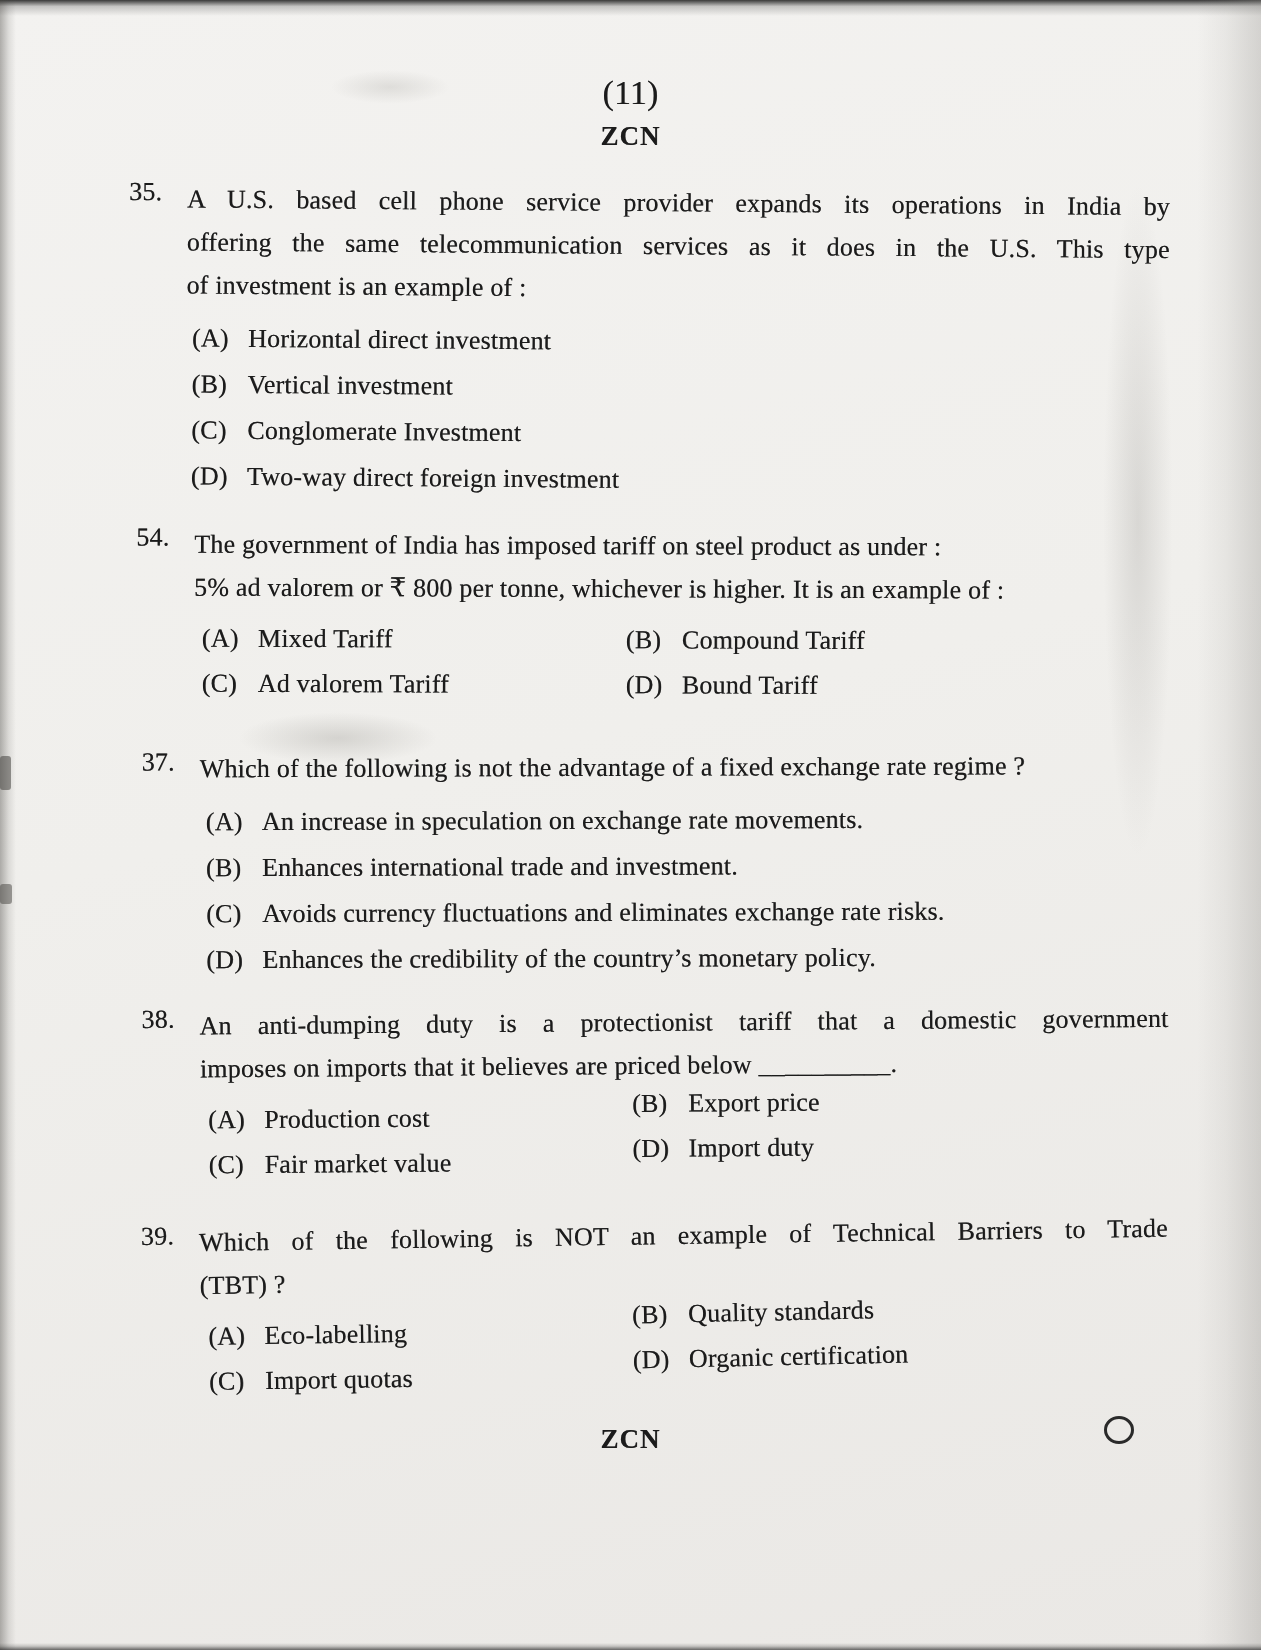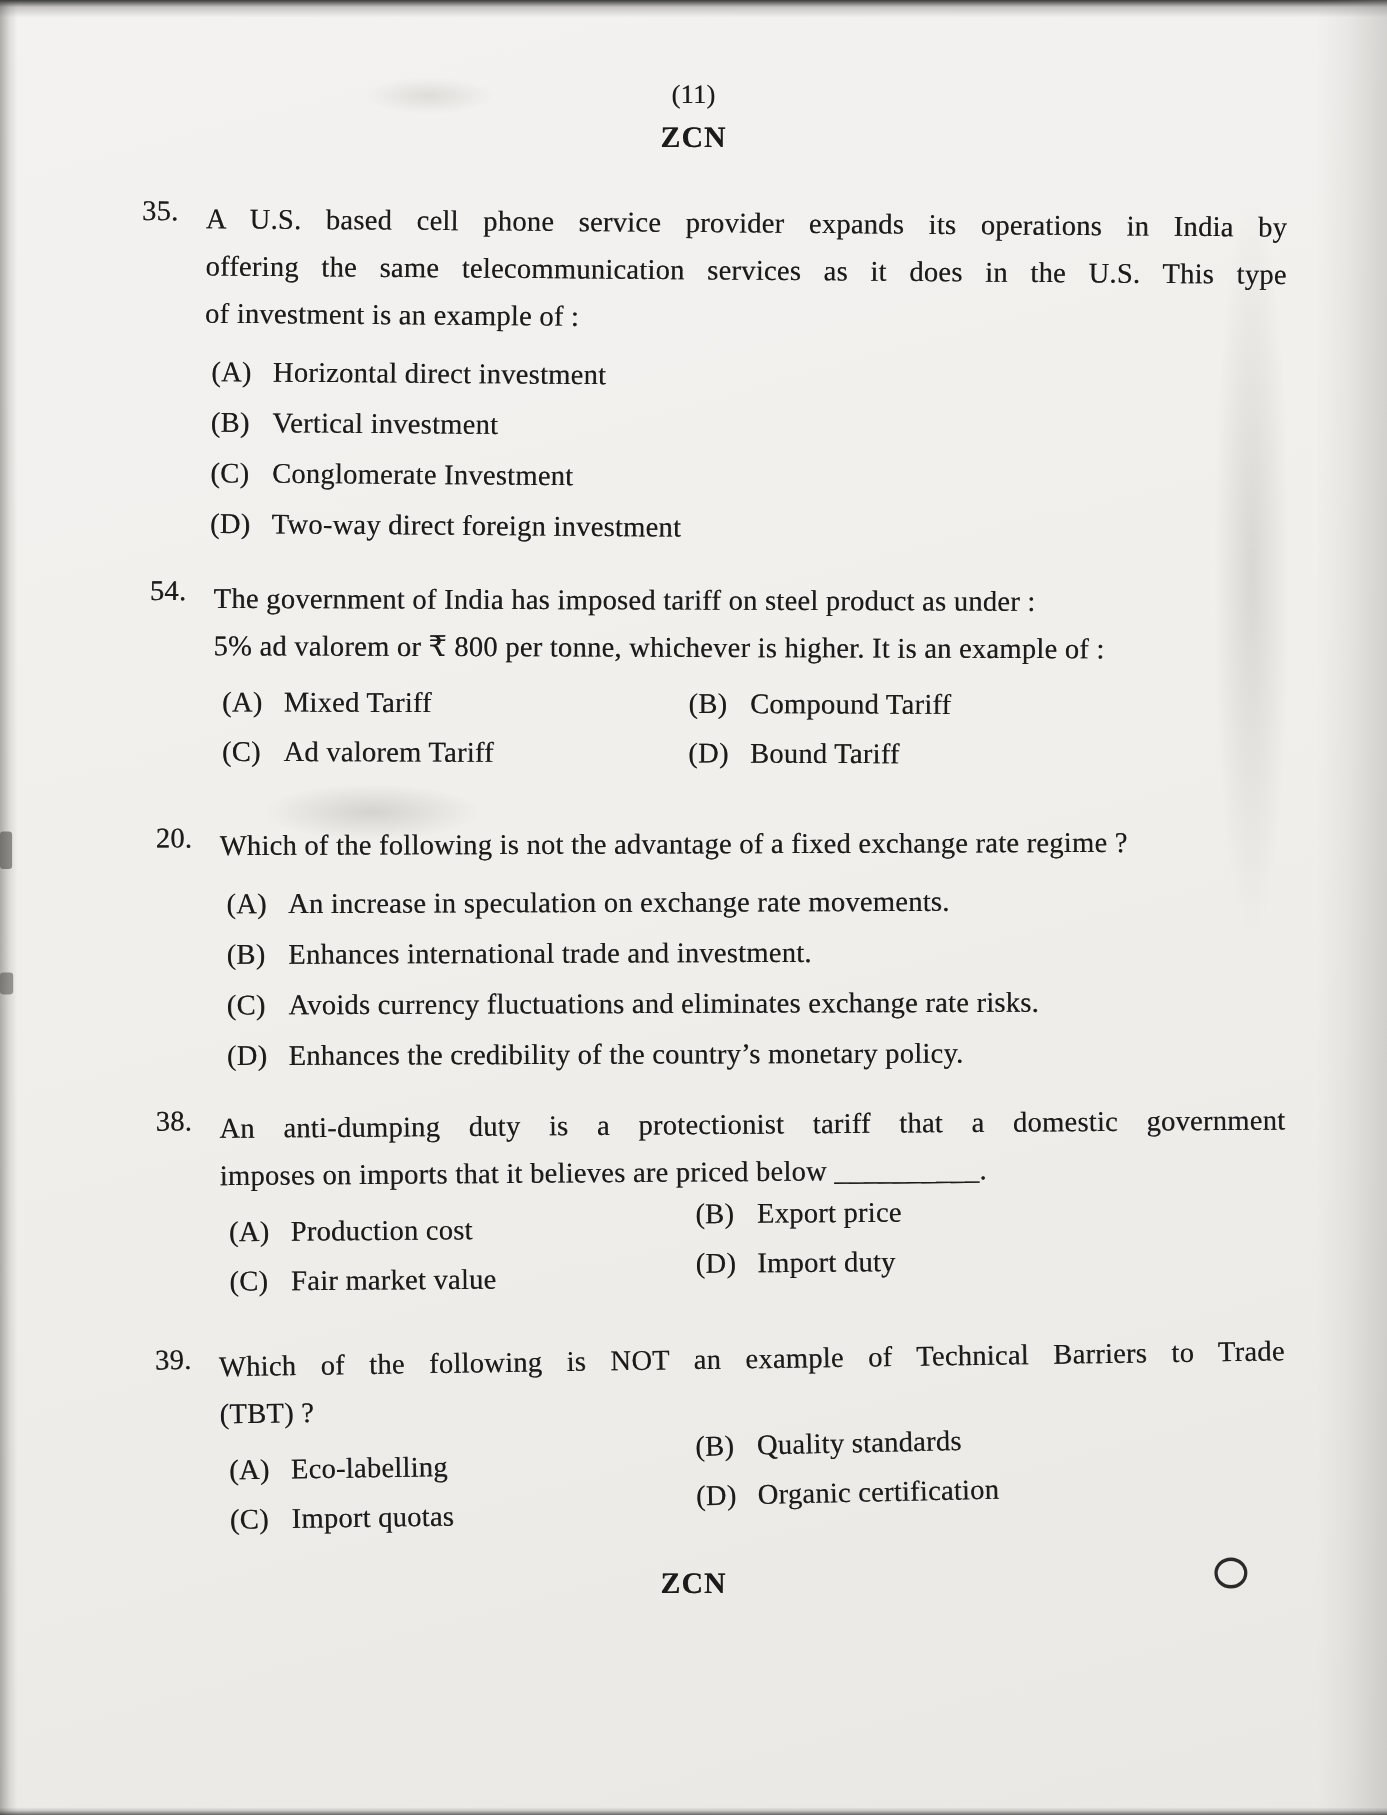--- a/index.html
+++ b/index.html
@@ -69,21 +69,21 @@
     position: absolute; top: 1416px; left: 1104px; width: 24px; height: 22px;
     border: 3px solid #2a2a2a; border-radius: 50%;
     background: transparent;
   }
 
   
   .header {
     position: absolute; top: 74px; left: 0; right: 0;
     text-align: center;
   }
-  .page-number { font-size: 24px; }
+  .page-number { font-size: 34px; }
   .code-top { font-size: 27px; font-weight: bold; letter-spacing: 1px; margin-top: 9px; }
 
   .question {
     position: absolute; left: 0; width: 100%;
     box-sizing: border-box;
     padding-left: 128px; padding-right: 92px;
     transform-origin: left center;
   }
   .q35 { top: 176px;  transform: rotate(0.45deg); }
   .q36 { top: 522px;  padding-left: 136px; transform: rotate(0.2deg); }
@@ -194,21 +194,21 @@
           <span class="olabel">(D)</span>
           <span class="otext">Bound Tariff</span>
         </div>
       </div>
     </div>
   </div>
 </section>
 
 <section class="question q37">
   <div class="qrow">
-    <div class="qnum">20.</div>
+    <div class="qnum">37.</div>
     <div class="qbody">
       <p class="qline">Which of the following is not the advantage of a fixed exchange rate regime ?</p>
       <div class="opts single">
         <div class="opt">
           <span class="olabel">(A)</span>
           <span class="otext">An increase in speculation on exchange rate movements.</span>
         </div>
         <div class="opt">
           <span class="olabel">(B)</span>
           <span class="otext">Enhances international trade and investment.</span>

